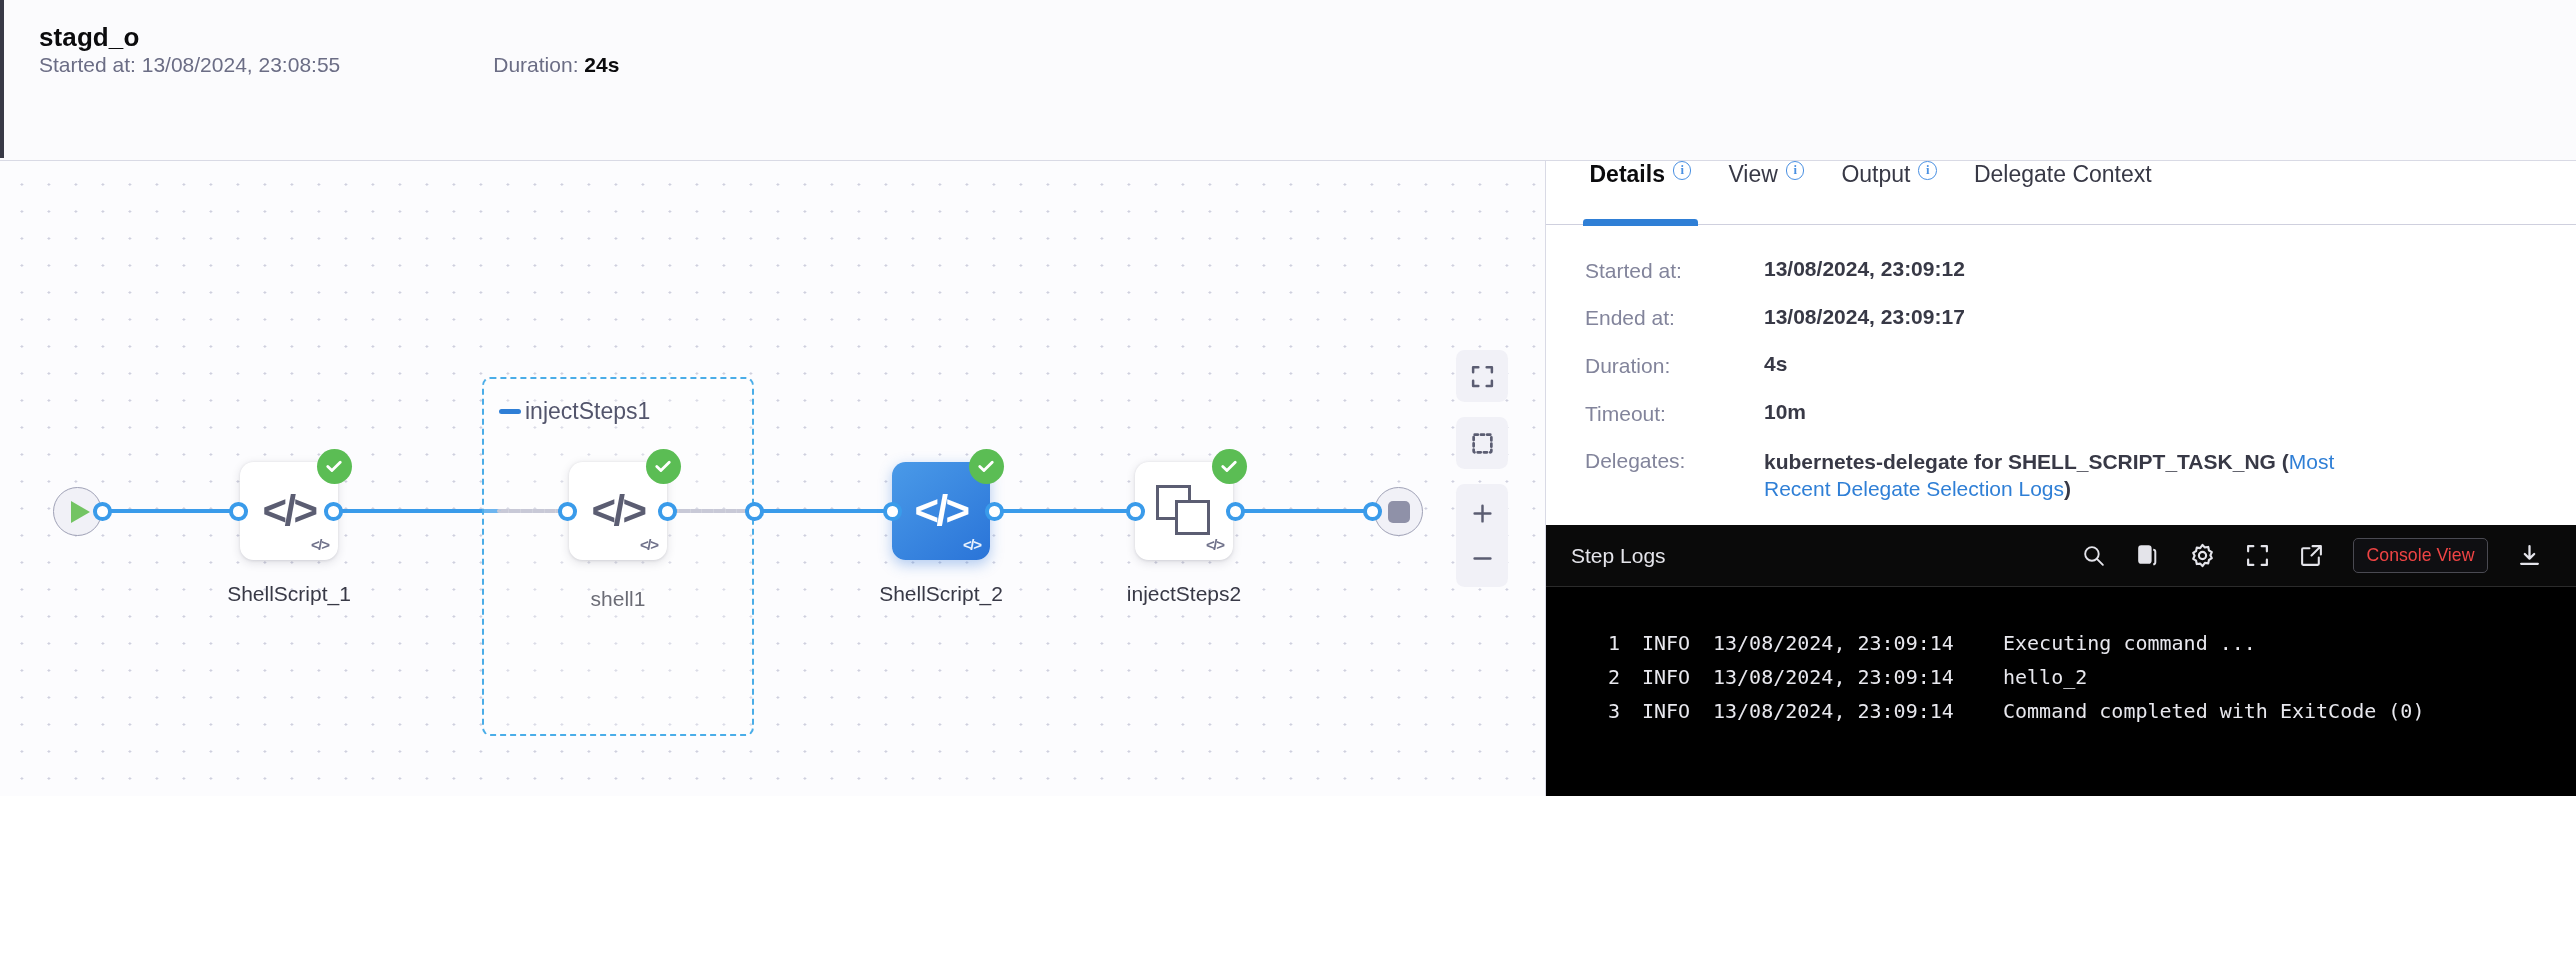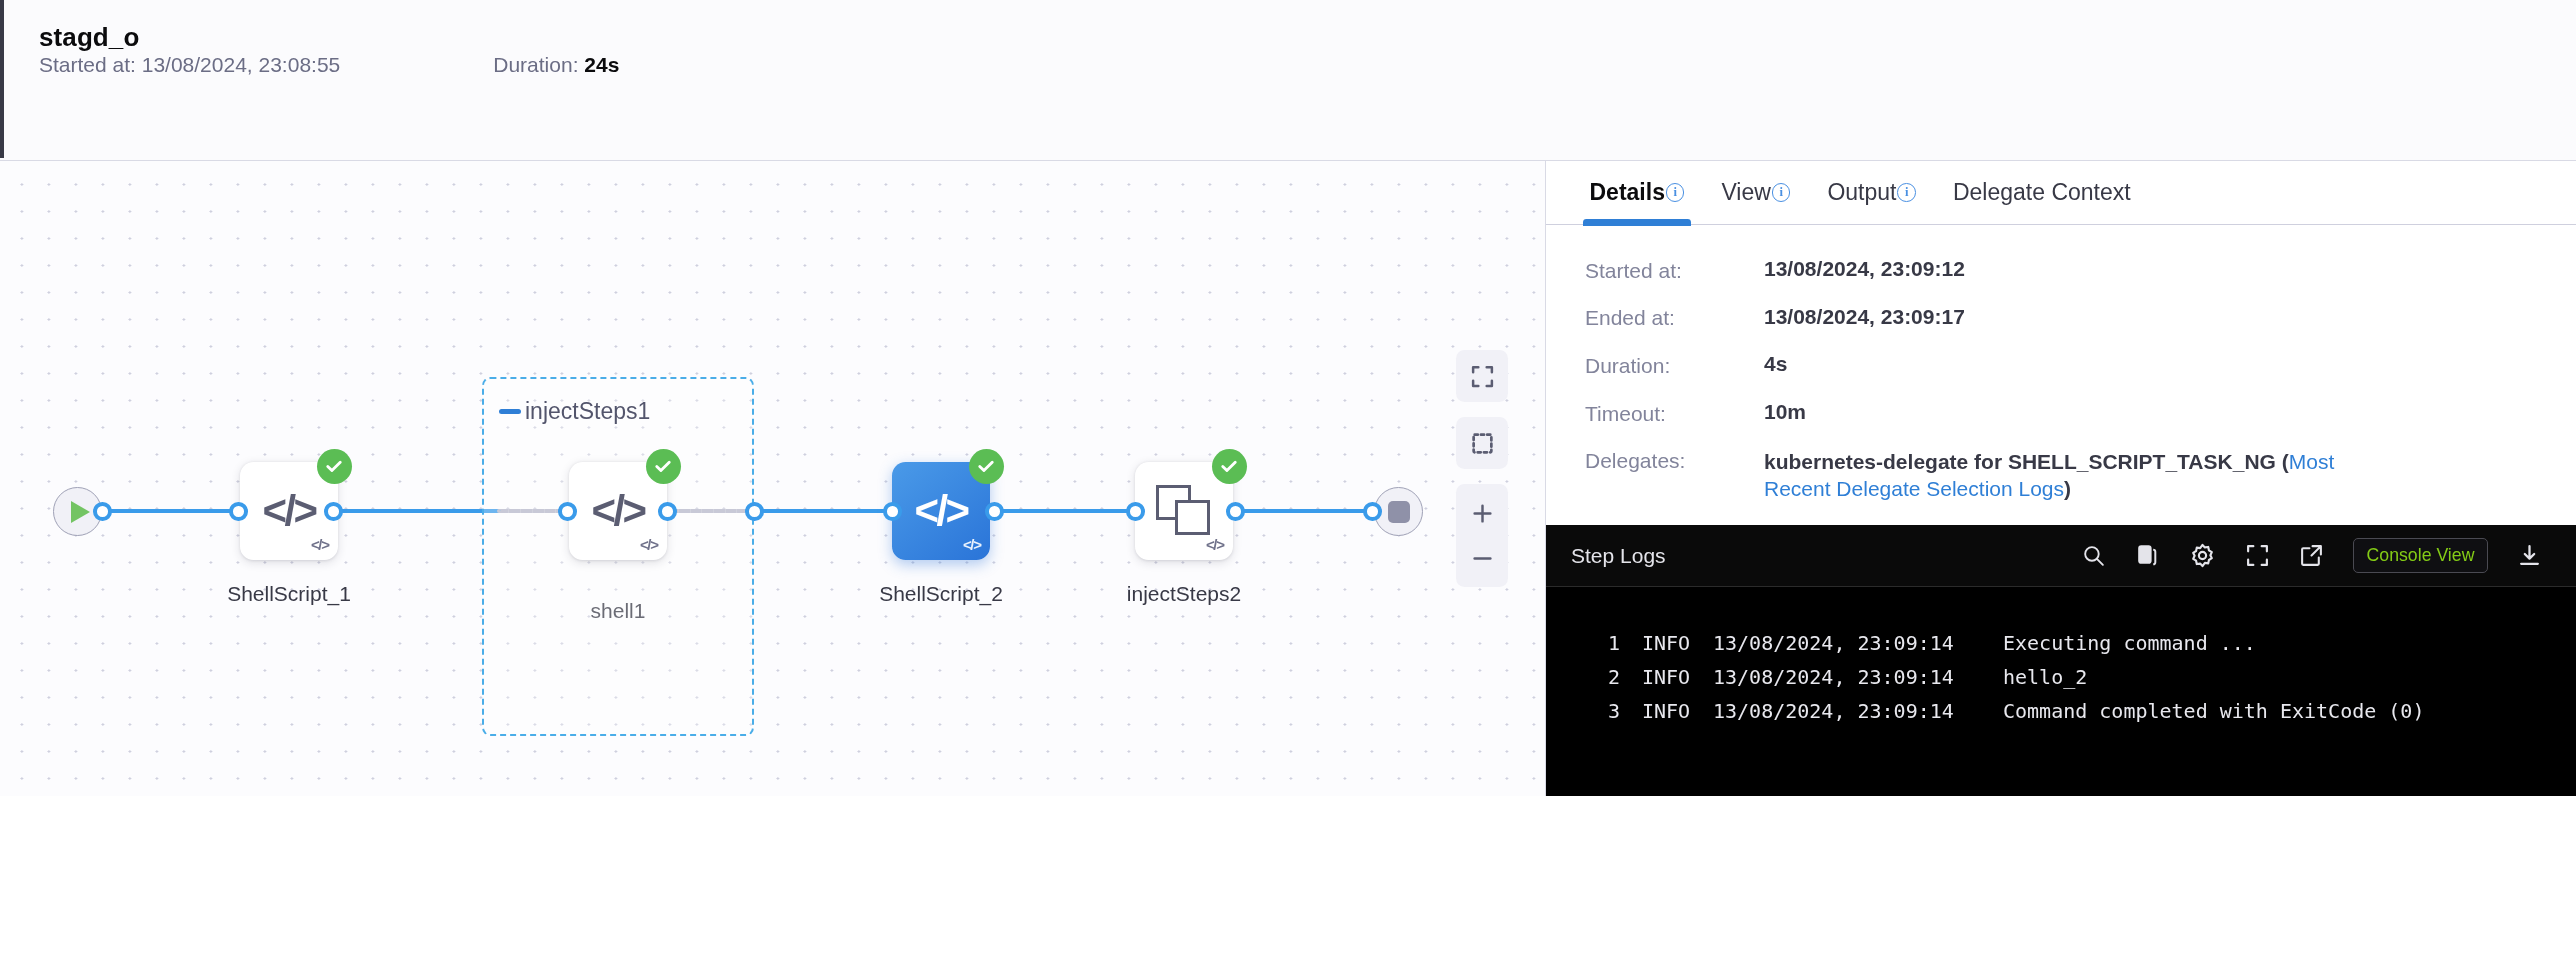--- a/index.html
+++ b/index.html
@@ -119,21 +119,21 @@
   .ctrl-stack svg, .ctrl-btn svg { display:block; }
 
   
   .right-panel { flex: 1; display: flex; flex-direction: column; min-width: 0; background: #fff; }
 
   .tabs {
     height: 64px; display: flex; align-items: center; gap: 0;
     padding-left: 25px; border-bottom: 1.7px solid #cfd0de; flex: none;
   }
   .tab {
-    position: relative; display: flex; align-items: center; gap: 1px;
+    position: relative; display: flex; align-items: flex-start; gap: 8px;
     padding: 0 18.5px; height: 100%; font-size: 23px; color: #383946; white-space: nowrap;
   }
   .tab.active { font-weight: 700; color: #0b0b0d; }
   .tab.active::after {
     content:""; position:absolute; left:11.8px; right:11.8px; bottom:-1.7px; height: 6.7px;
     background:#2f7fd6; border-radius: 3.4px 3.4px 0 0;
   }
   .info-i {
     width: 18.5px; height: 18.5px; border-radius: 50%; border: 1.7px solid #4a90e2;
     color: #4a90e2; font-size: 12.6px; font-weight: 700; line-height: 16px; text-align: center;
@@ -156,21 +156,21 @@
   .logs { flex: 1; display: flex; flex-direction: column; background: #000; min-height: 0; }
   .logs-bar {
     height: 62px; display: flex; align-items: center; padding: 0 34px 0 25px;
     background: #0a0a0a; flex: none; border-bottom: 0.8px solid #2b2b2b;
   }
   .logs-title { font-size: 21px; color: #e4e4ea; }
   .logs-tools { margin-left: auto; display: flex; align-items: center; gap: 29px; }
   .logs-tools svg { display: block; }
   .console-btn {
     border: 1.7px solid #4a4a52; border-radius: 5px; padding: 5.9px 12.6px;
-    font-size: 17.7px; color: #84cc16; white-space: nowrap; background:#0f0f12;
+    font-size: 17.7px; color: #ef4444; white-space: nowrap; background:#0f0f12;
   }
   .log-lines { padding: 39px 0 0 0; font-family: "DejaVu Sans Mono", monospace; flex:1; overflow:hidden; }
   .log-line { display: flex; font-size: 20px; color: #e8e8ee; line-height: 34px; padding-left: 40px; }
   .ln-no { width: 34px; text-align: right; flex: none; color: #e8e8ee; }
   .ln-lvl { width: 93px; padding-left: 22px; flex: none; }
   .ln-ts { width: 290px; flex: none; }
   .ln-msg { flex: 1; }
 </style>
 </head>
 <body>
@@ -239,21 +239,21 @@
 
         <div class="step-node" style="left:569px; top:301px;">
           <span class="code-glyph">&lt;/&gt;</span>
           <span class="mini-glyph">&lt;/&gt;</span>
           <span class="status-badge">
             <svg viewBox="0 0 24 24" fill="none">
                 <path d="M4.5 12.5l5 5 10-10" stroke="#ffffff" stroke-width="3.4" stroke-linecap="round" stroke-linejoin="round"></path>
               </svg>
           </span>
         </div>
-        <div class="node-label" style="left:618px; top:438px;">shell1</div>
+        <div class="node-label" style="left:618px; top:426px;">shell1</div>
 
         <div class="step-node selected" style="left:892px; top:301px;">
           <span class="code-glyph">&lt;/&gt;</span>
           <span class="mini-glyph">&lt;/&gt;</span>
           <span class="status-badge">
             <svg viewBox="0 0 24 24" fill="none">
                 <path d="M4.5 12.5l5 5 10-10" stroke="#ffffff" stroke-width="3.4" stroke-linecap="round" stroke-linejoin="round"></path>
               </svg>
           </span>
         </div>

